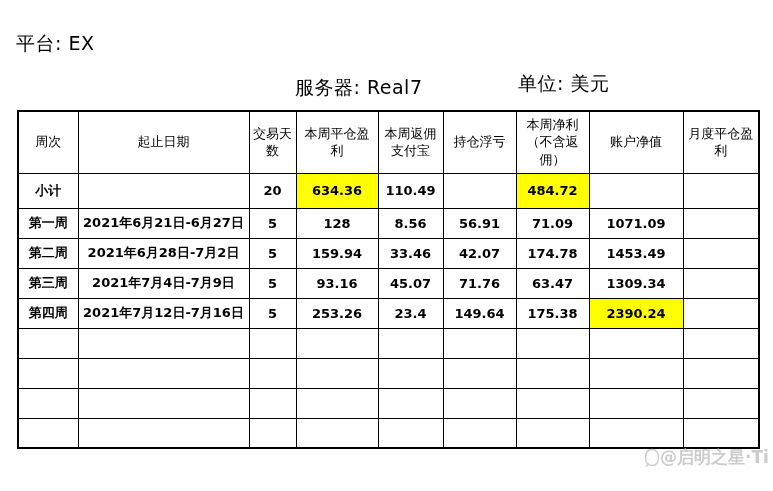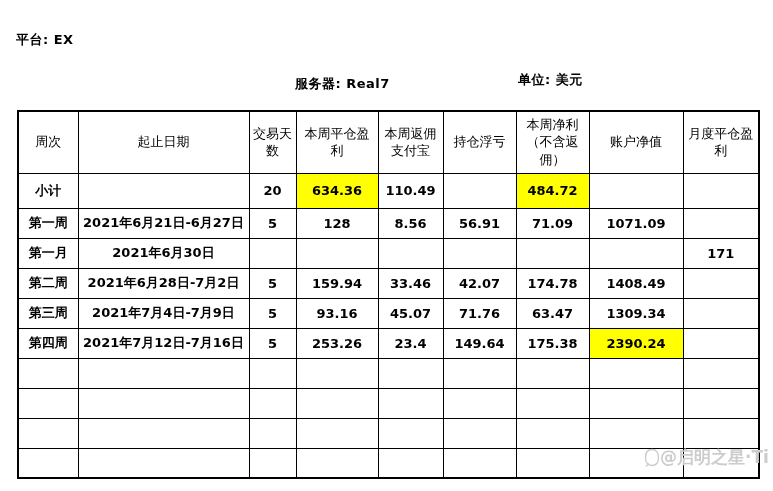--- a/index.html
+++ b/index.html
@@ -8,22 +8,22 @@
     background: #ffffff;
     font-family: "DejaVu Sans", "Liberation Sans", sans-serif;
     color: #000;
     position: relative;
     overflow: hidden;
   }
   .page { position: absolute; inset: 0; }
 
   .info-item {
     position: absolute;
-    font-size: 13px;
-    font-weight: bold;
+    font-size: 19px;
+    font-weight: normal;
     white-space: nowrap;
     letter-spacing: 0.5px;
   }
   #info-platform { left: 16px;  top: 31px; }
   #info-server   { left: 295px; top: 31px; margin-top: 44px; }
   #info-deposit  { left: 16px;  top: 71px; }
   #info-amount   { left: 300px; top: 71px; }
   #info-unit     { left: 518px; top: 71px; }
 
   table#report {
@@ -123,39 +123,28 @@
           <td>2021年6月21日-6月27日</td>
           <td>5</td>
           <td>128</td>
           <td>8.56</td>
           <td>56.91</td>
           <td>71.09</td>
           <td>1071.09</td>
           <td></td>
         </tr>
         <tr>
-          <td>第一月</td>
-          <td>2021年6月30日</td>
-          <td></td>
-          <td></td>
-          <td></td>
-          <td></td>
-          <td></td>
-          <td></td>
-          <td>171</td>
-        </tr>
-        <tr>
           <td>第二周</td>
           <td>2021年6月28日-7月2日</td>
           <td>5</td>
           <td>159.94</td>
           <td>33.46</td>
           <td>42.07</td>
           <td>174.78</td>
-          <td>1408.49</td>
+          <td>1453.49</td>
           <td></td>
         </tr>
         <tr>
           <td>第三周</td>
           <td>2021年7月4日-7月9日</td>
           <td>5</td>
           <td>93.16</td>
           <td>45.07</td>
           <td>71.76</td>
           <td>63.47</td>

